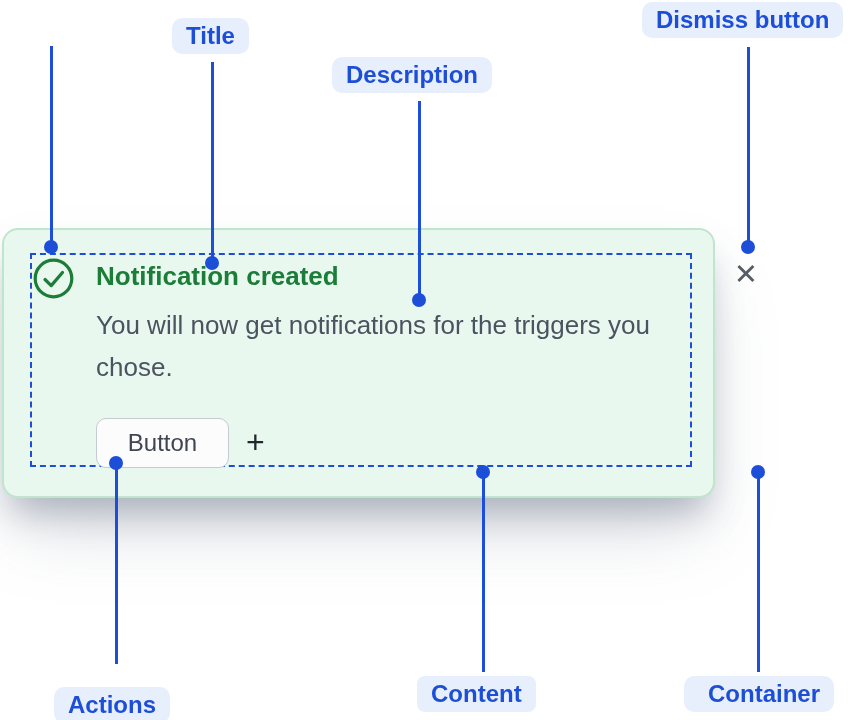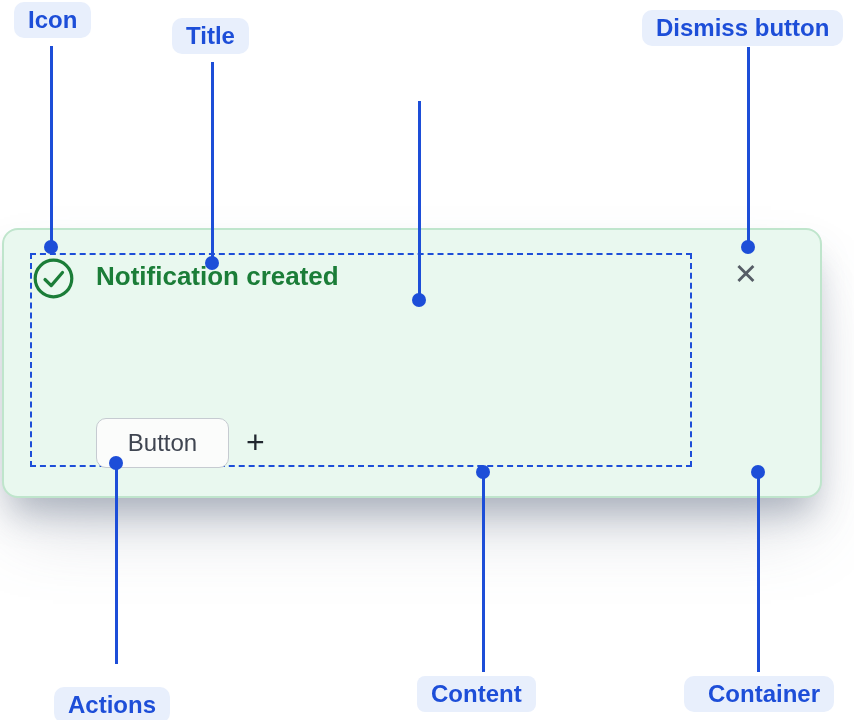--- a/index.html
+++ b/index.html
@@ -19,21 +19,21 @@
   .page{
     position:relative;
     width:854px;height:720px;
     background:#ffffff;
     font-family:"Liberation Sans", sans-serif;
     overflow:hidden;
   }
   
   .card{
     position:absolute;left:2px;top:228px;
-    width:820px;height:270px;
+    width:713px;height:270px;
     background:var(--card-bg);
     border:2px solid var(--card-border);
     border-radius:16px;
     box-shadow:0 22px 34px -8px rgba(109,119,140,.45),
                0 42px 70px -16px rgba(109,119,140,.28);
   }
   .content-box{
     position:absolute;left:26px;top:23px;
     width:662px;height:214px;
     border:2.5px dashed var(--accent-blue);
@@ -93,21 +93,21 @@
     color:var(--accent-blue);
     font-size:24px;font-weight:700;
     line-height:28px;
     padding:4px 14px;
     border-radius:10px;
     white-space:nowrap;
   }
   .pill-icon{left:14px;top:2px;}
   .pill-title{left:172px;top:18px;text-align:right;}
   .pill-description{left:332px;top:57px;}
-  .pill-dismiss{left:642px;top:10px;text-align:center;}
+  .pill-dismiss{left:642px;top:2px;text-align:center;}
   .pill-actions{left:54px;top:687px;}
   .pill-content{left:417px;top:676px;border-radius:8px;}
   .pill-container{left:684px;top:676px;padding-left:24px;}
   
   .line{
     position:absolute;width:3px;
     background:var(--accent-blue);
   }
   .dot{
     position:absolute;left:50%;
@@ -135,20 +135,21 @@
 
     <span class="check-icon">
       <svg viewBox="0 0 41 41" fill="none">
         <circle cx="20.5" cy="20.5" r="18.3" stroke="currentColor" stroke-width="3.2"></circle>
         <path d="M12 21.5 L18.2 27.6 L29.5 14.5" stroke="currentColor" stroke-width="3.2" stroke-linecap="round" stroke-linejoin="round"></path>
       </svg>
     </span>
 
     <h2 class="flag-title">Notification created</h2>
 
+    <p class="flag-desc">You will now get notifications for the triggers you chose.</p>
 
     <button class="flag-button">Button</button>
 
     <div class="flag-link">
       <span class="plus-glyph">+</span>
     </div>
 
     <button class="dismiss-btn">
       <span>✕</span>
     </button>
@@ -169,20 +170,20 @@
   <div class="line line-actions">
     <span class="dot dot-top"></span>
   </div>
   <div class="line line-content">
     <span class="dot dot-top"></span>
   </div>
   <div class="line line-container">
     <span class="dot dot-top"></span>
   </div>
 
-  <div class="pill pill-icon">Icon</div>
   <div class="pill pill-title">Title</div>
+  <div class="pill pill-description">Description</div>
   <div class="pill pill-dismiss">Dismiss button</div>
   <div class="pill pill-actions">Actions</div>
   <div class="pill pill-content">Content</div>
   <div class="pill pill-container">Container</div>
 
 </div>
 
 </body></html>

